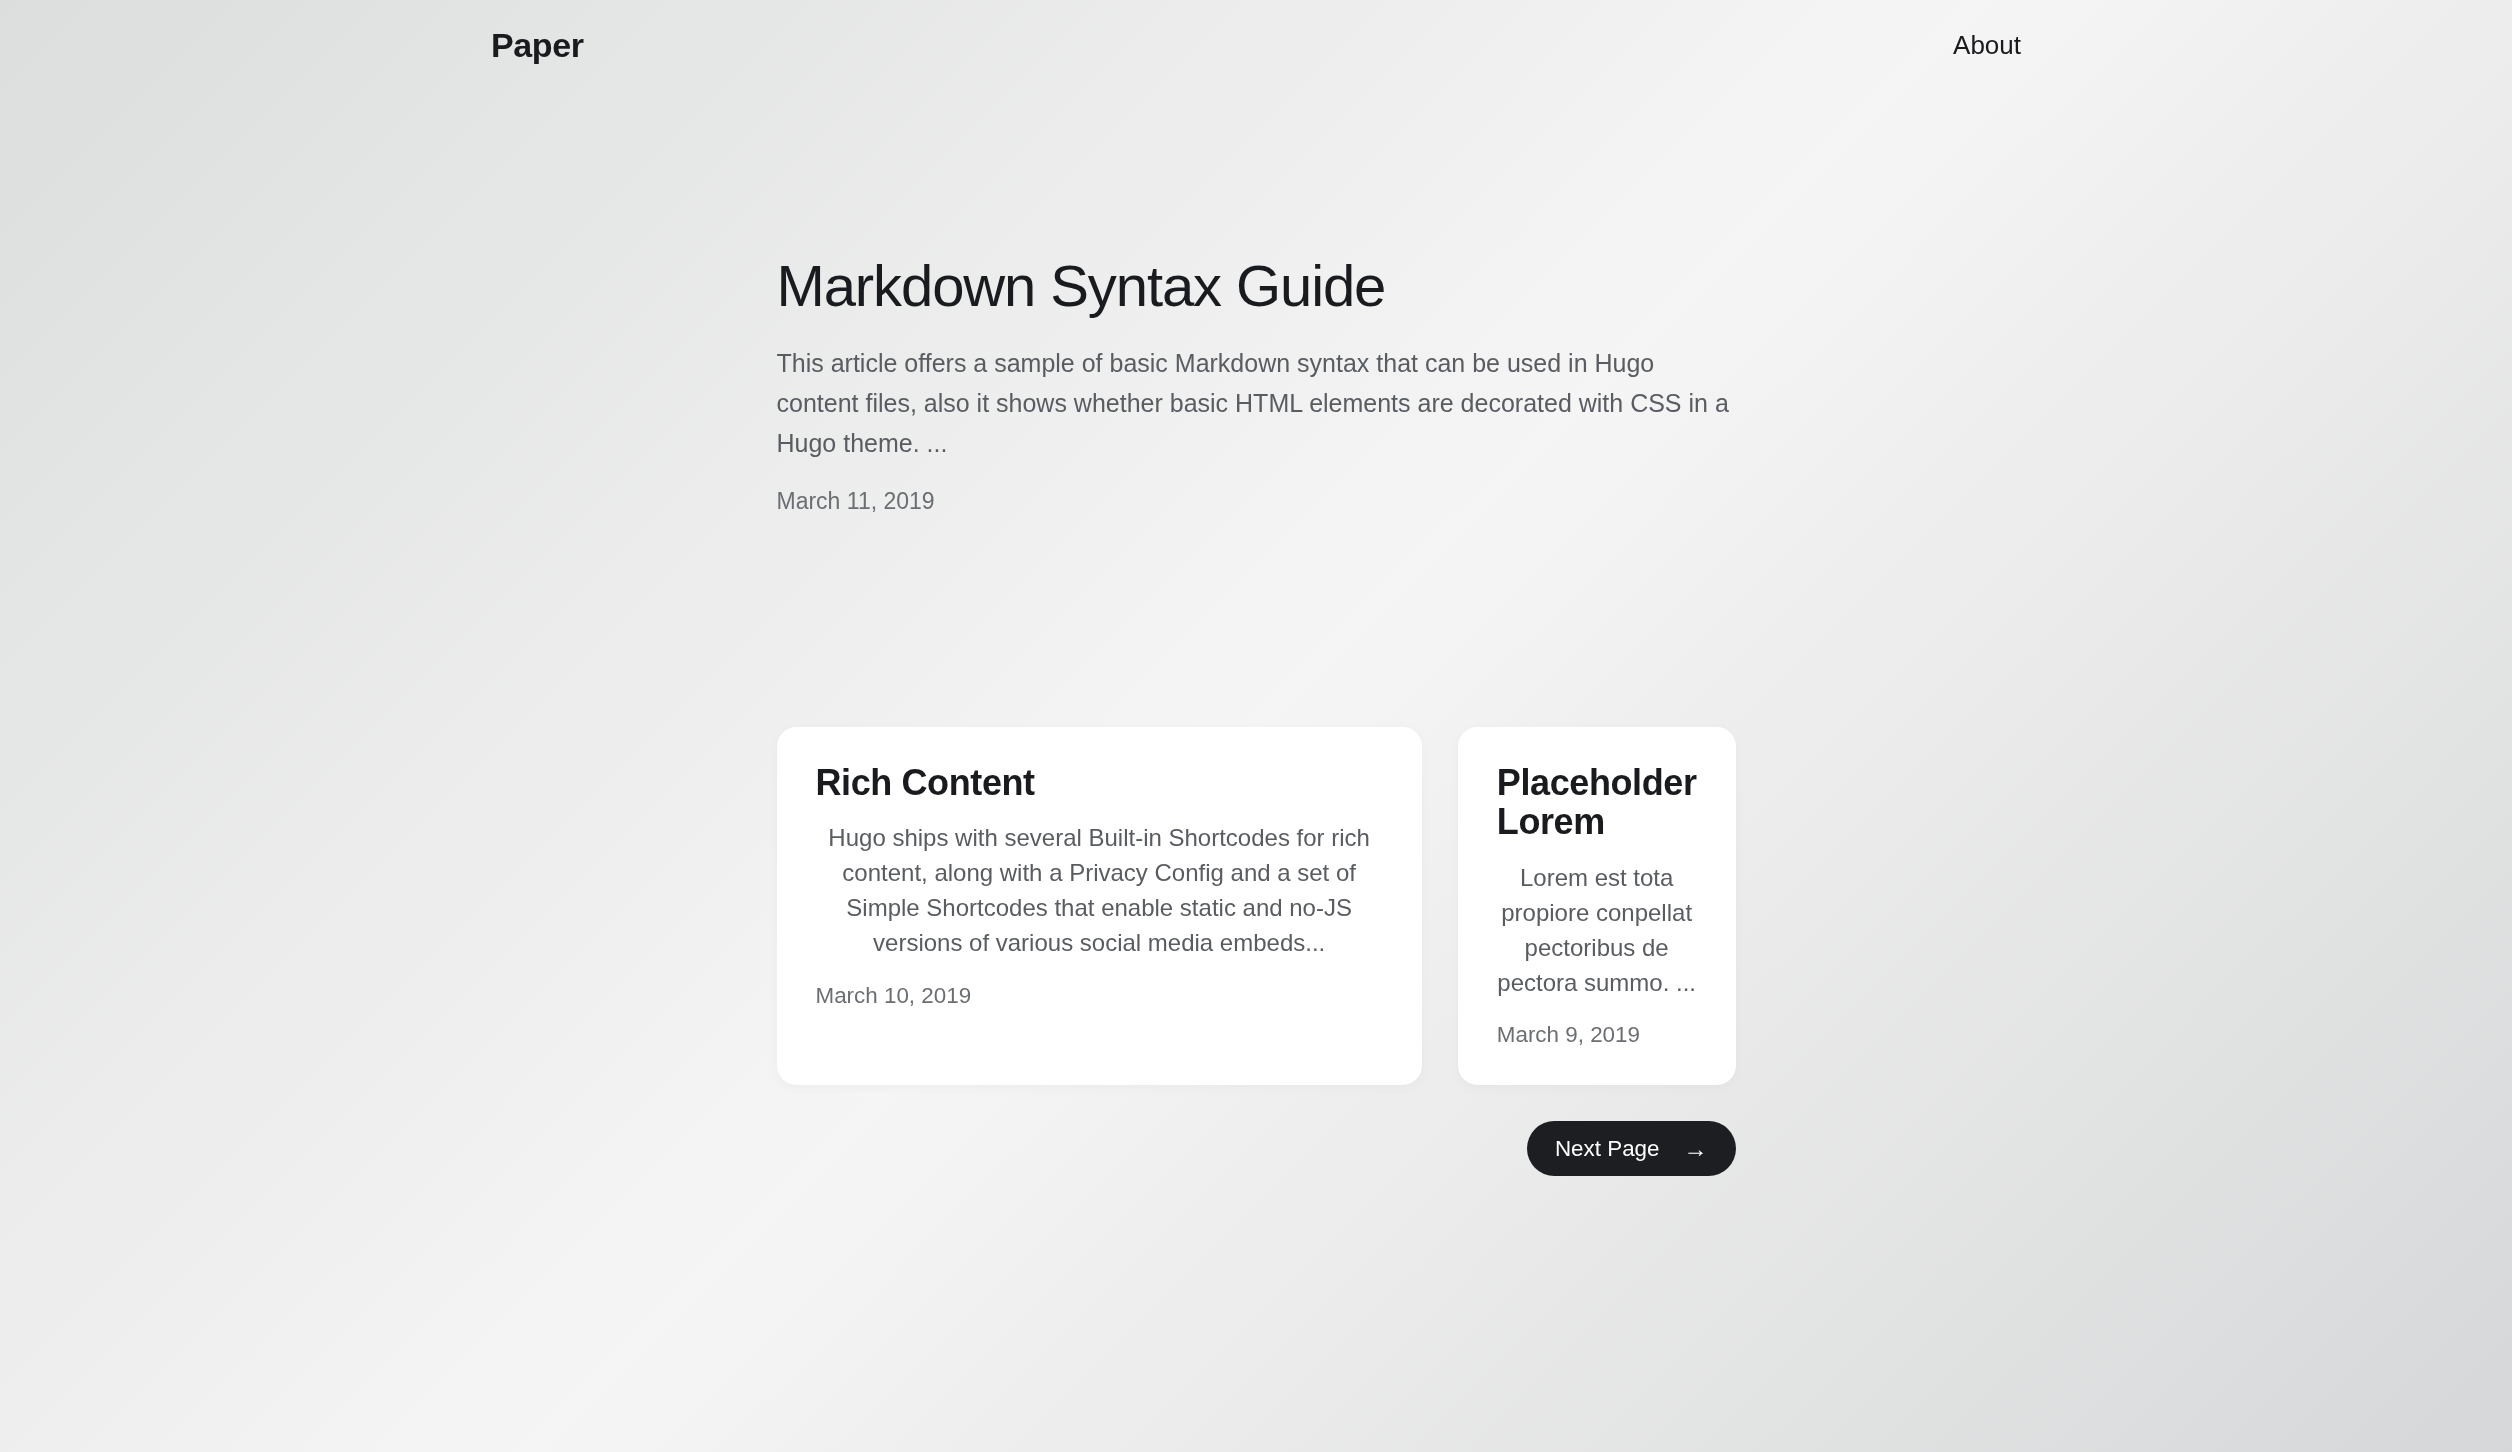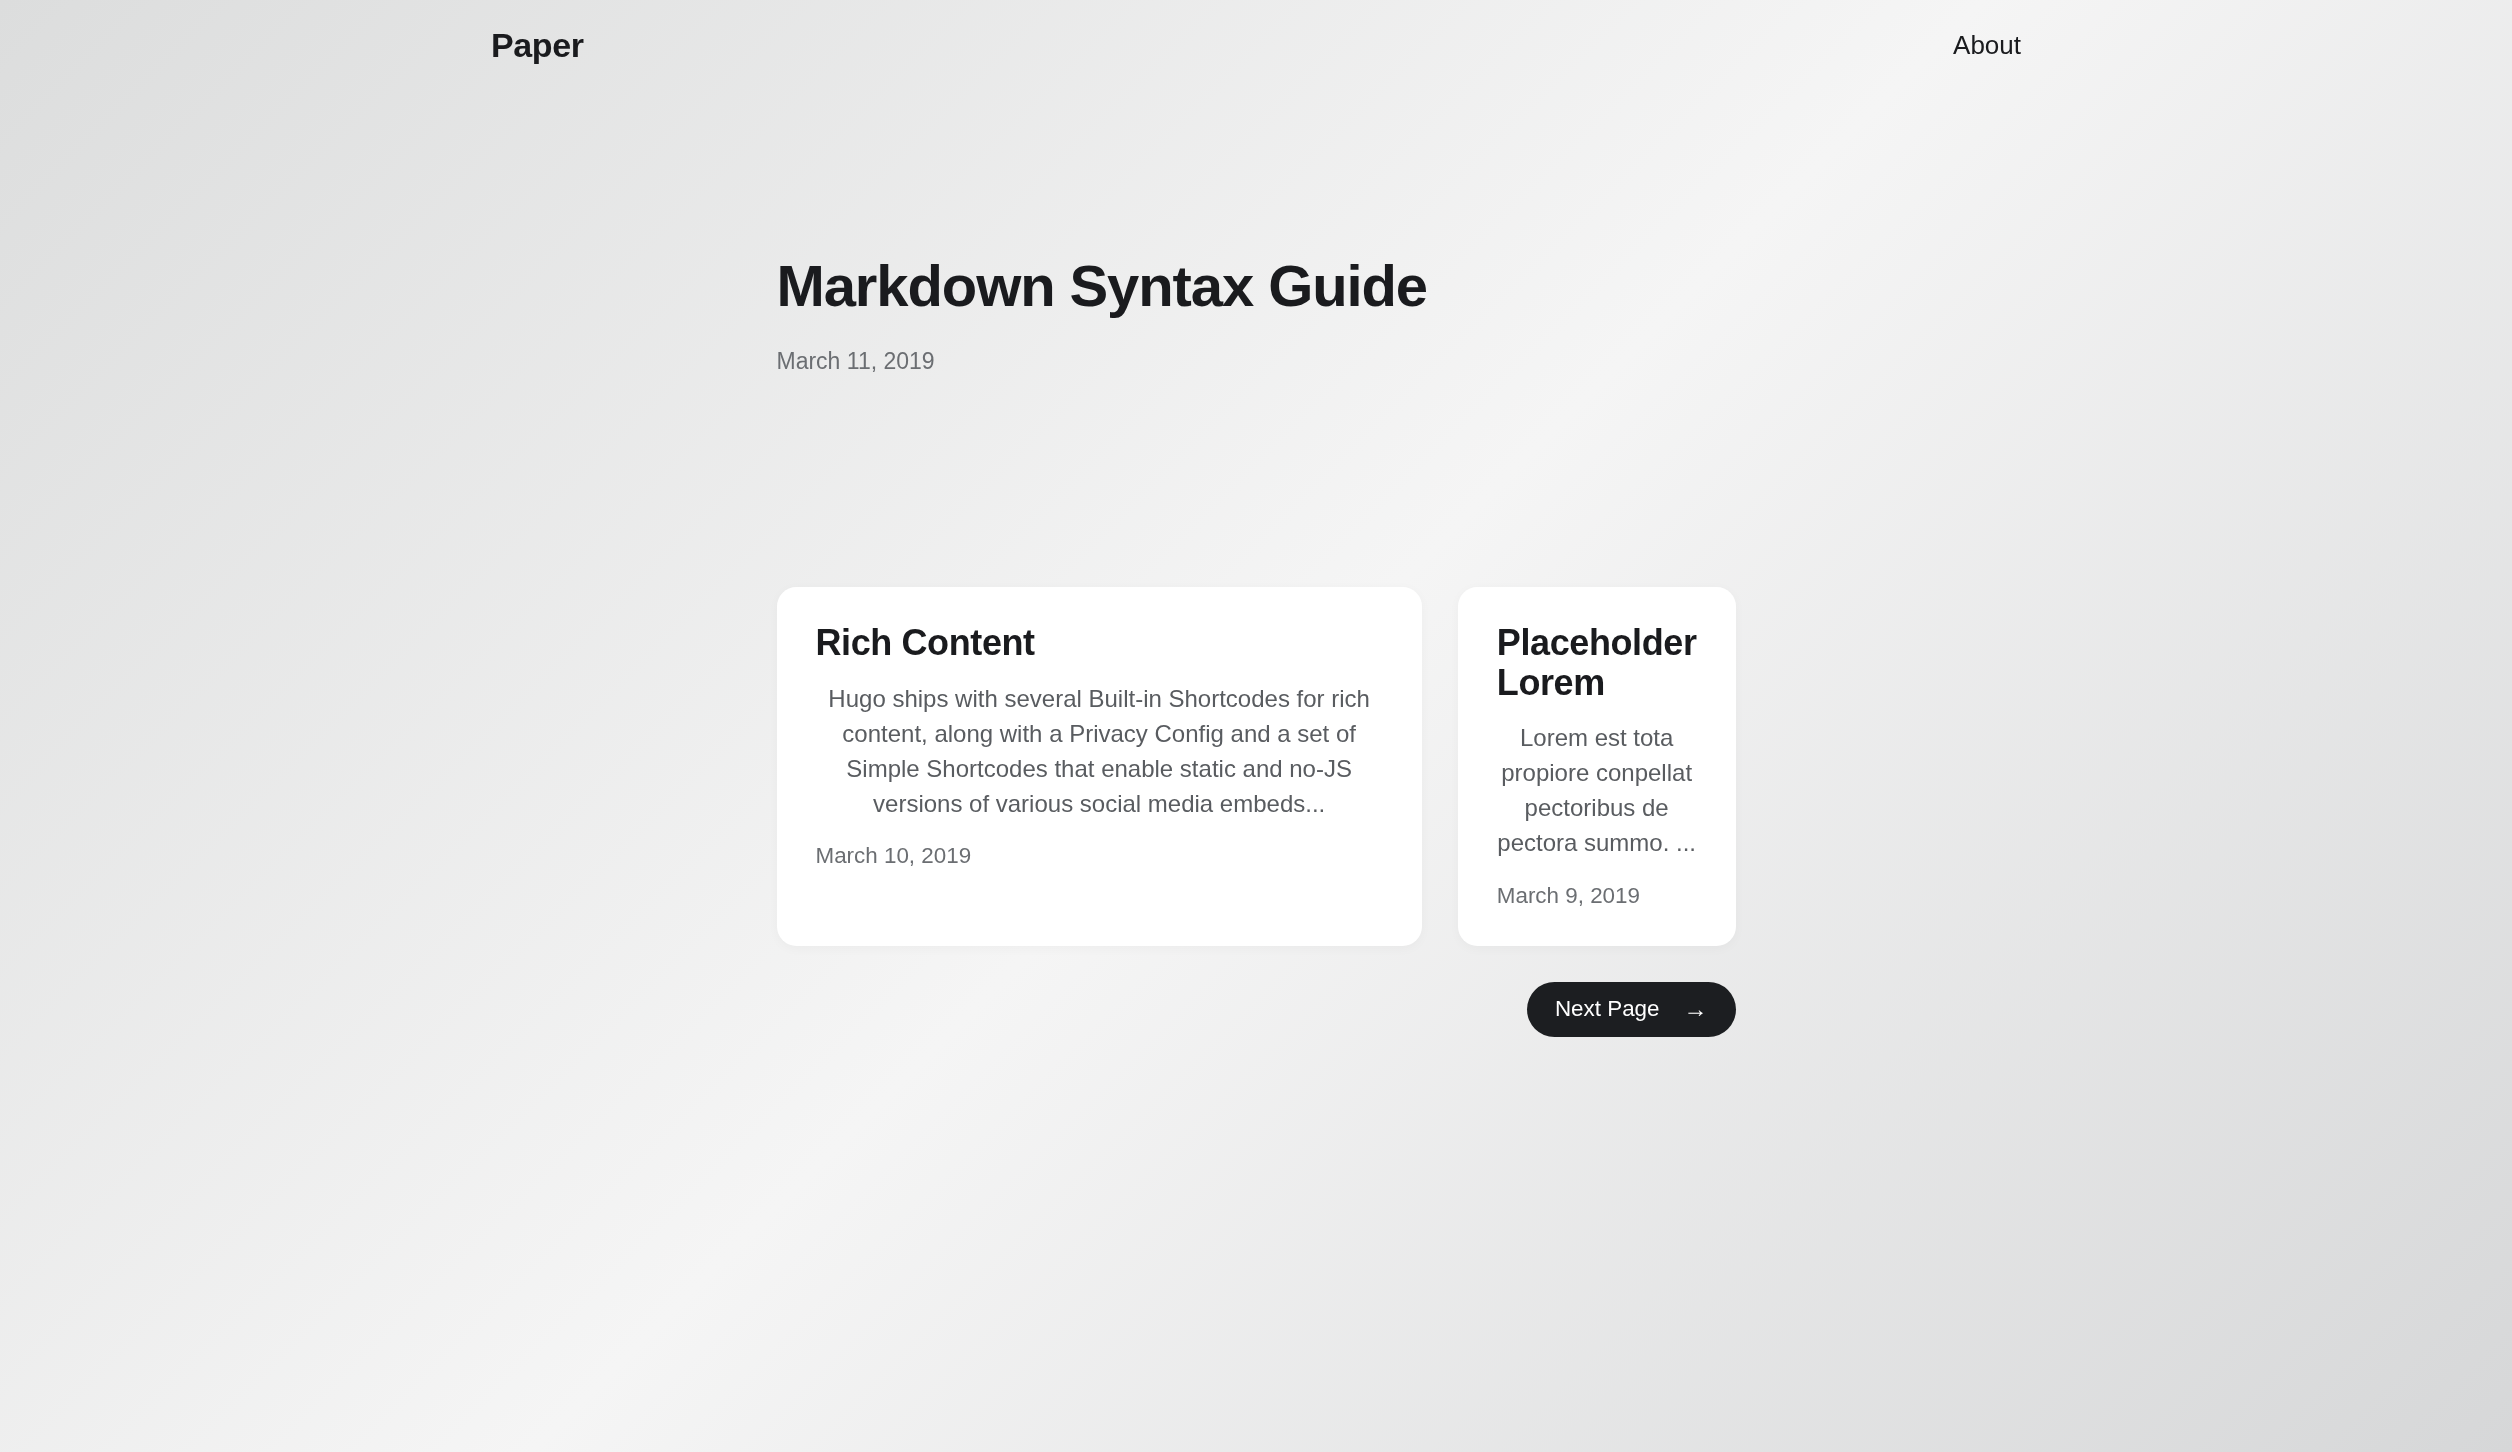--- a/index.html
+++ b/index.html
@@ -42,21 +42,21 @@
     color: var(--heading, #1a1b1e);
   }
 
   
   .container { width: 959px; margin: 0 auto; }
 
   
   .hero { margin-top: 163px; }
   .hero-title {
     font-size: 58px;
-    font-weight: 700;
+    font-weight: 400;
     letter-spacing: -1.1px;
     line-height: 1.1;
     color: var(--heading, #1a1b1e);
     margin-bottom: 25.4px;
     display: inline-block;
   }
   .summary {
     font-size: 25px;
     line-height: 1.6;
     color: var(--muted-text, #595c60);
@@ -126,20 +126,21 @@
     <nav>
       <a class="nav-link">About</a>
     </nav>
   </div>
 </header>
 
 <main class="container">
 
   <section class="hero">
     <a class="hero-title">Markdown Syntax Guide</a>
+    <p class="summary">This article offers a sample of basic Markdown syntax that can be used in Hugo content files, also it shows whether basic HTML elements are decorated with CSS in a Hugo theme. ...</p>
     <time class="date">March 11, 2019</time>
   </section>
 
   <section class="post-list">
 
     <article class="card">
       <h2 class="card-title">Rich Content</h2>
       <p class="summary">Hugo ships with several Built-in Shortcodes for rich content, along with a Privacy Config and a set of Simple Shortcodes that enable static and no-JS versions of various social media embeds...</p>
       <time class="date">March 10, 2019</time>
     </article>

